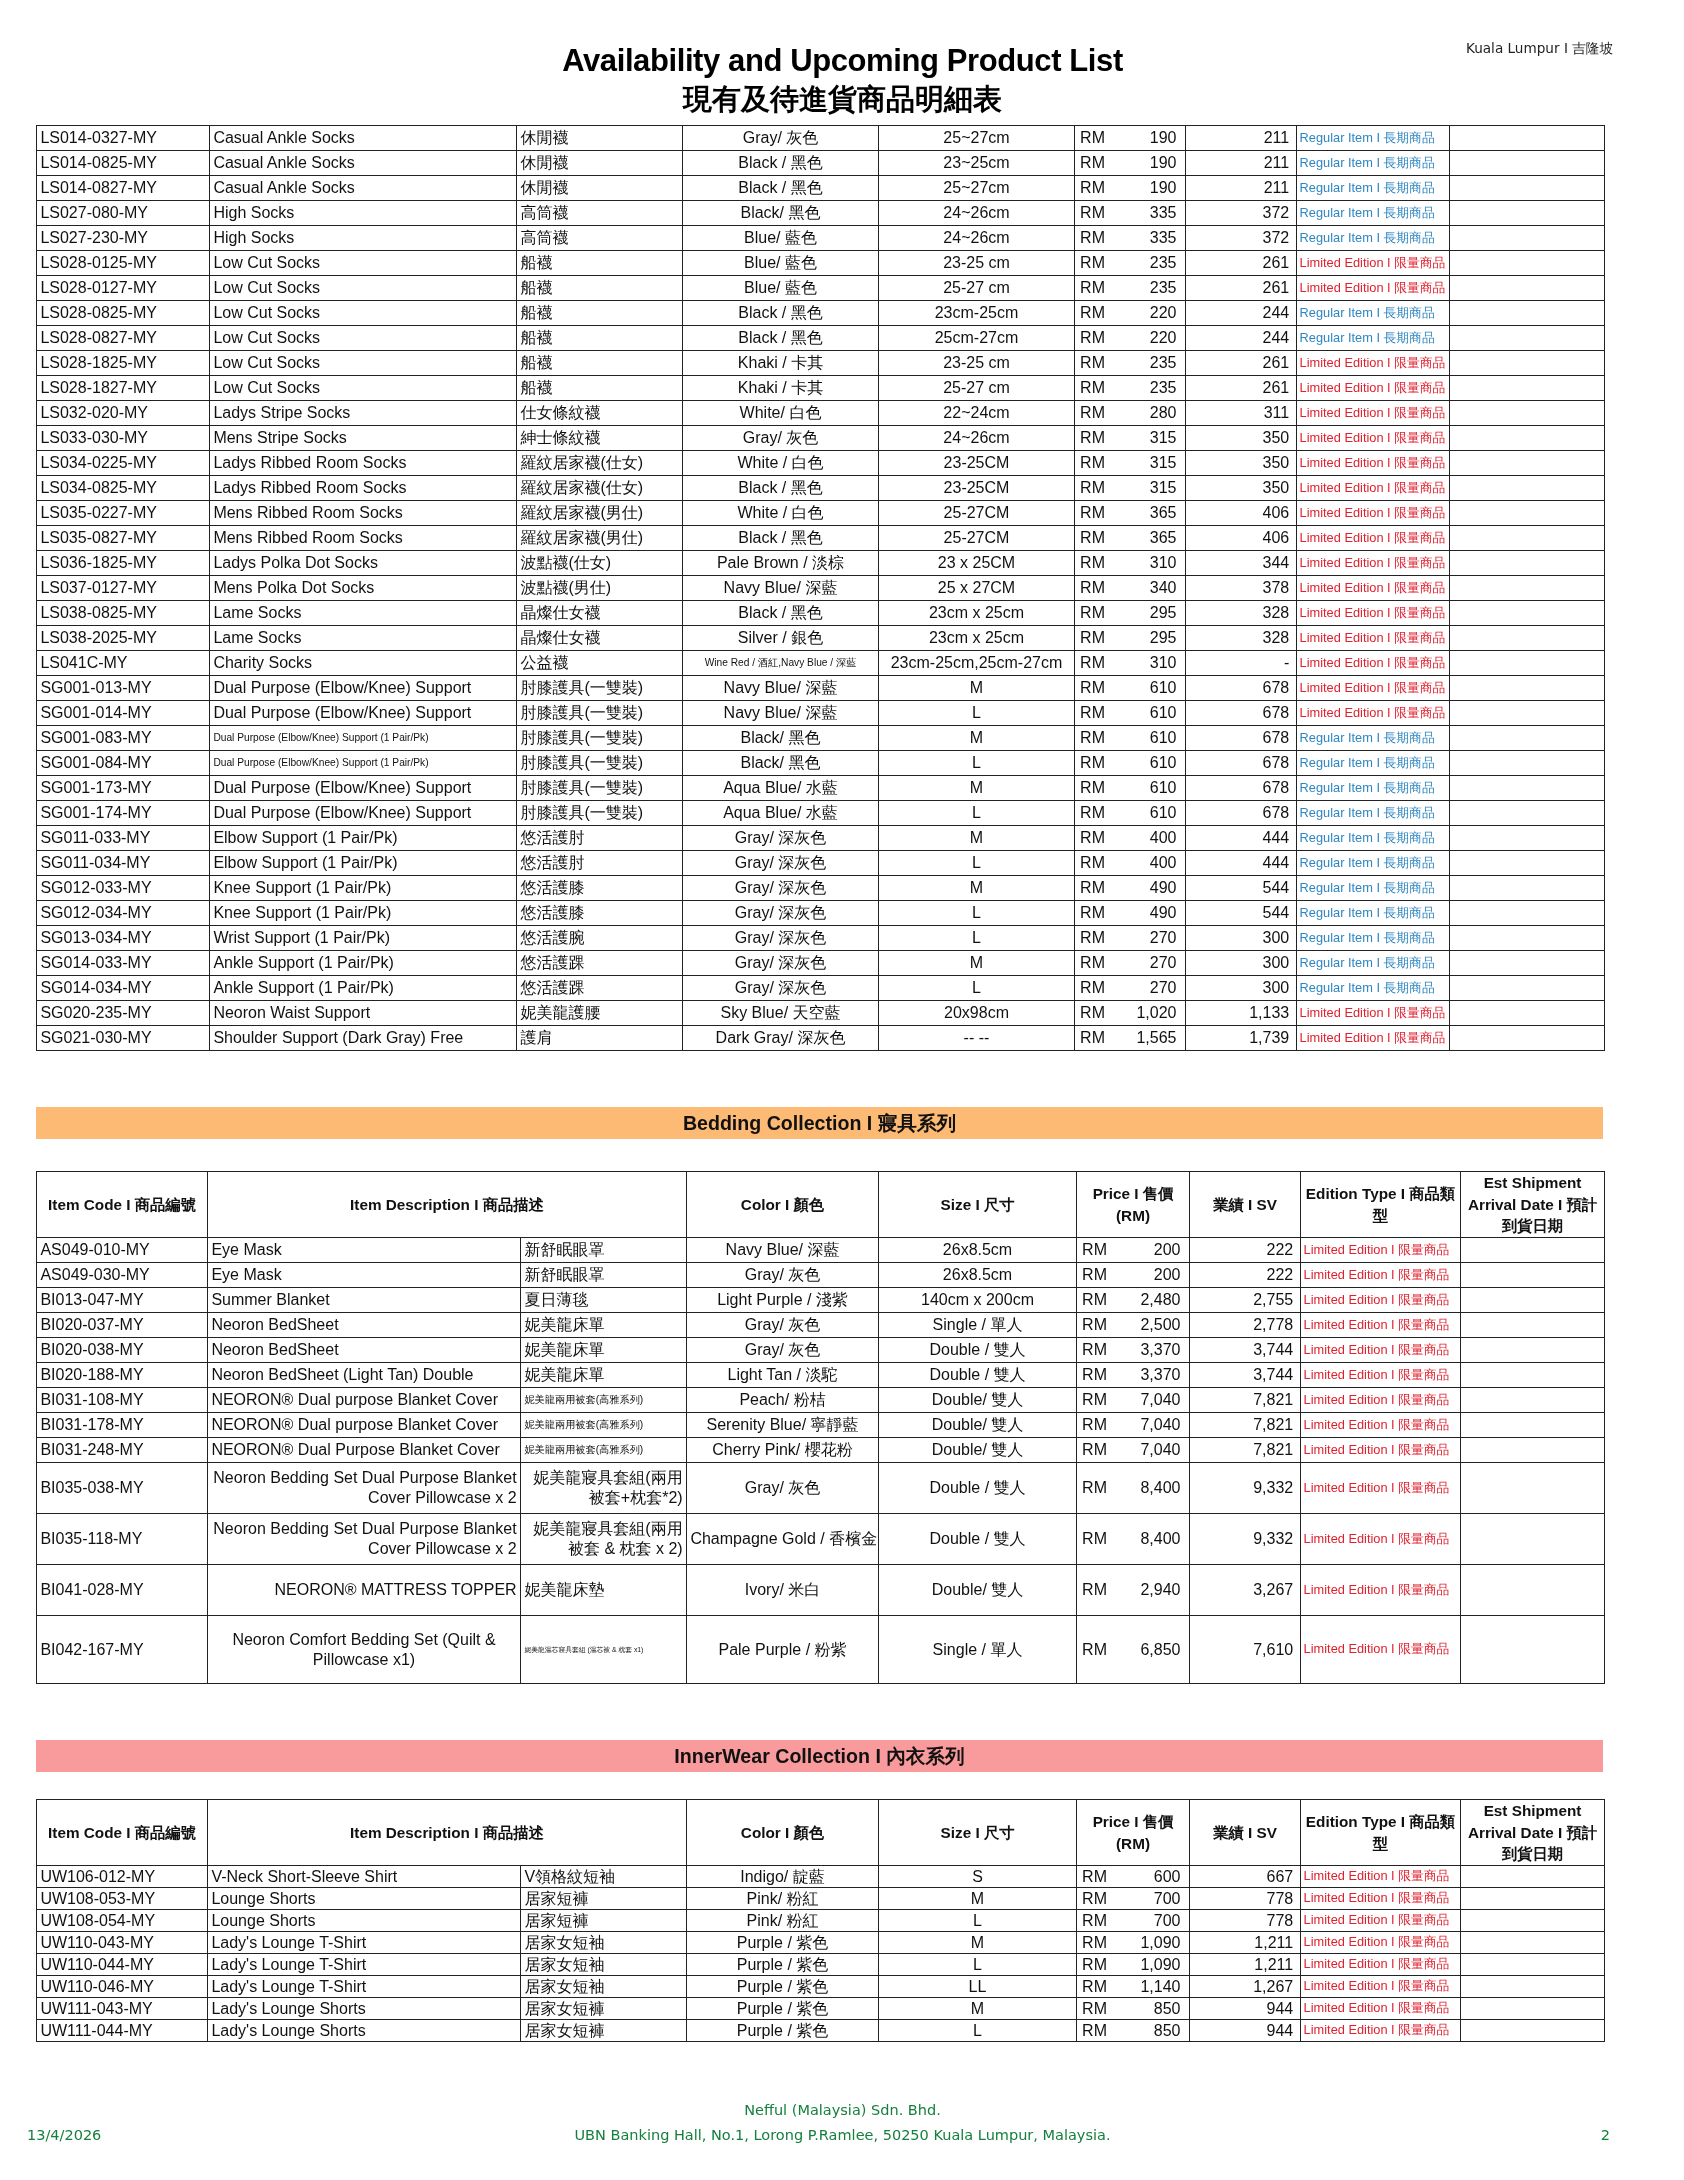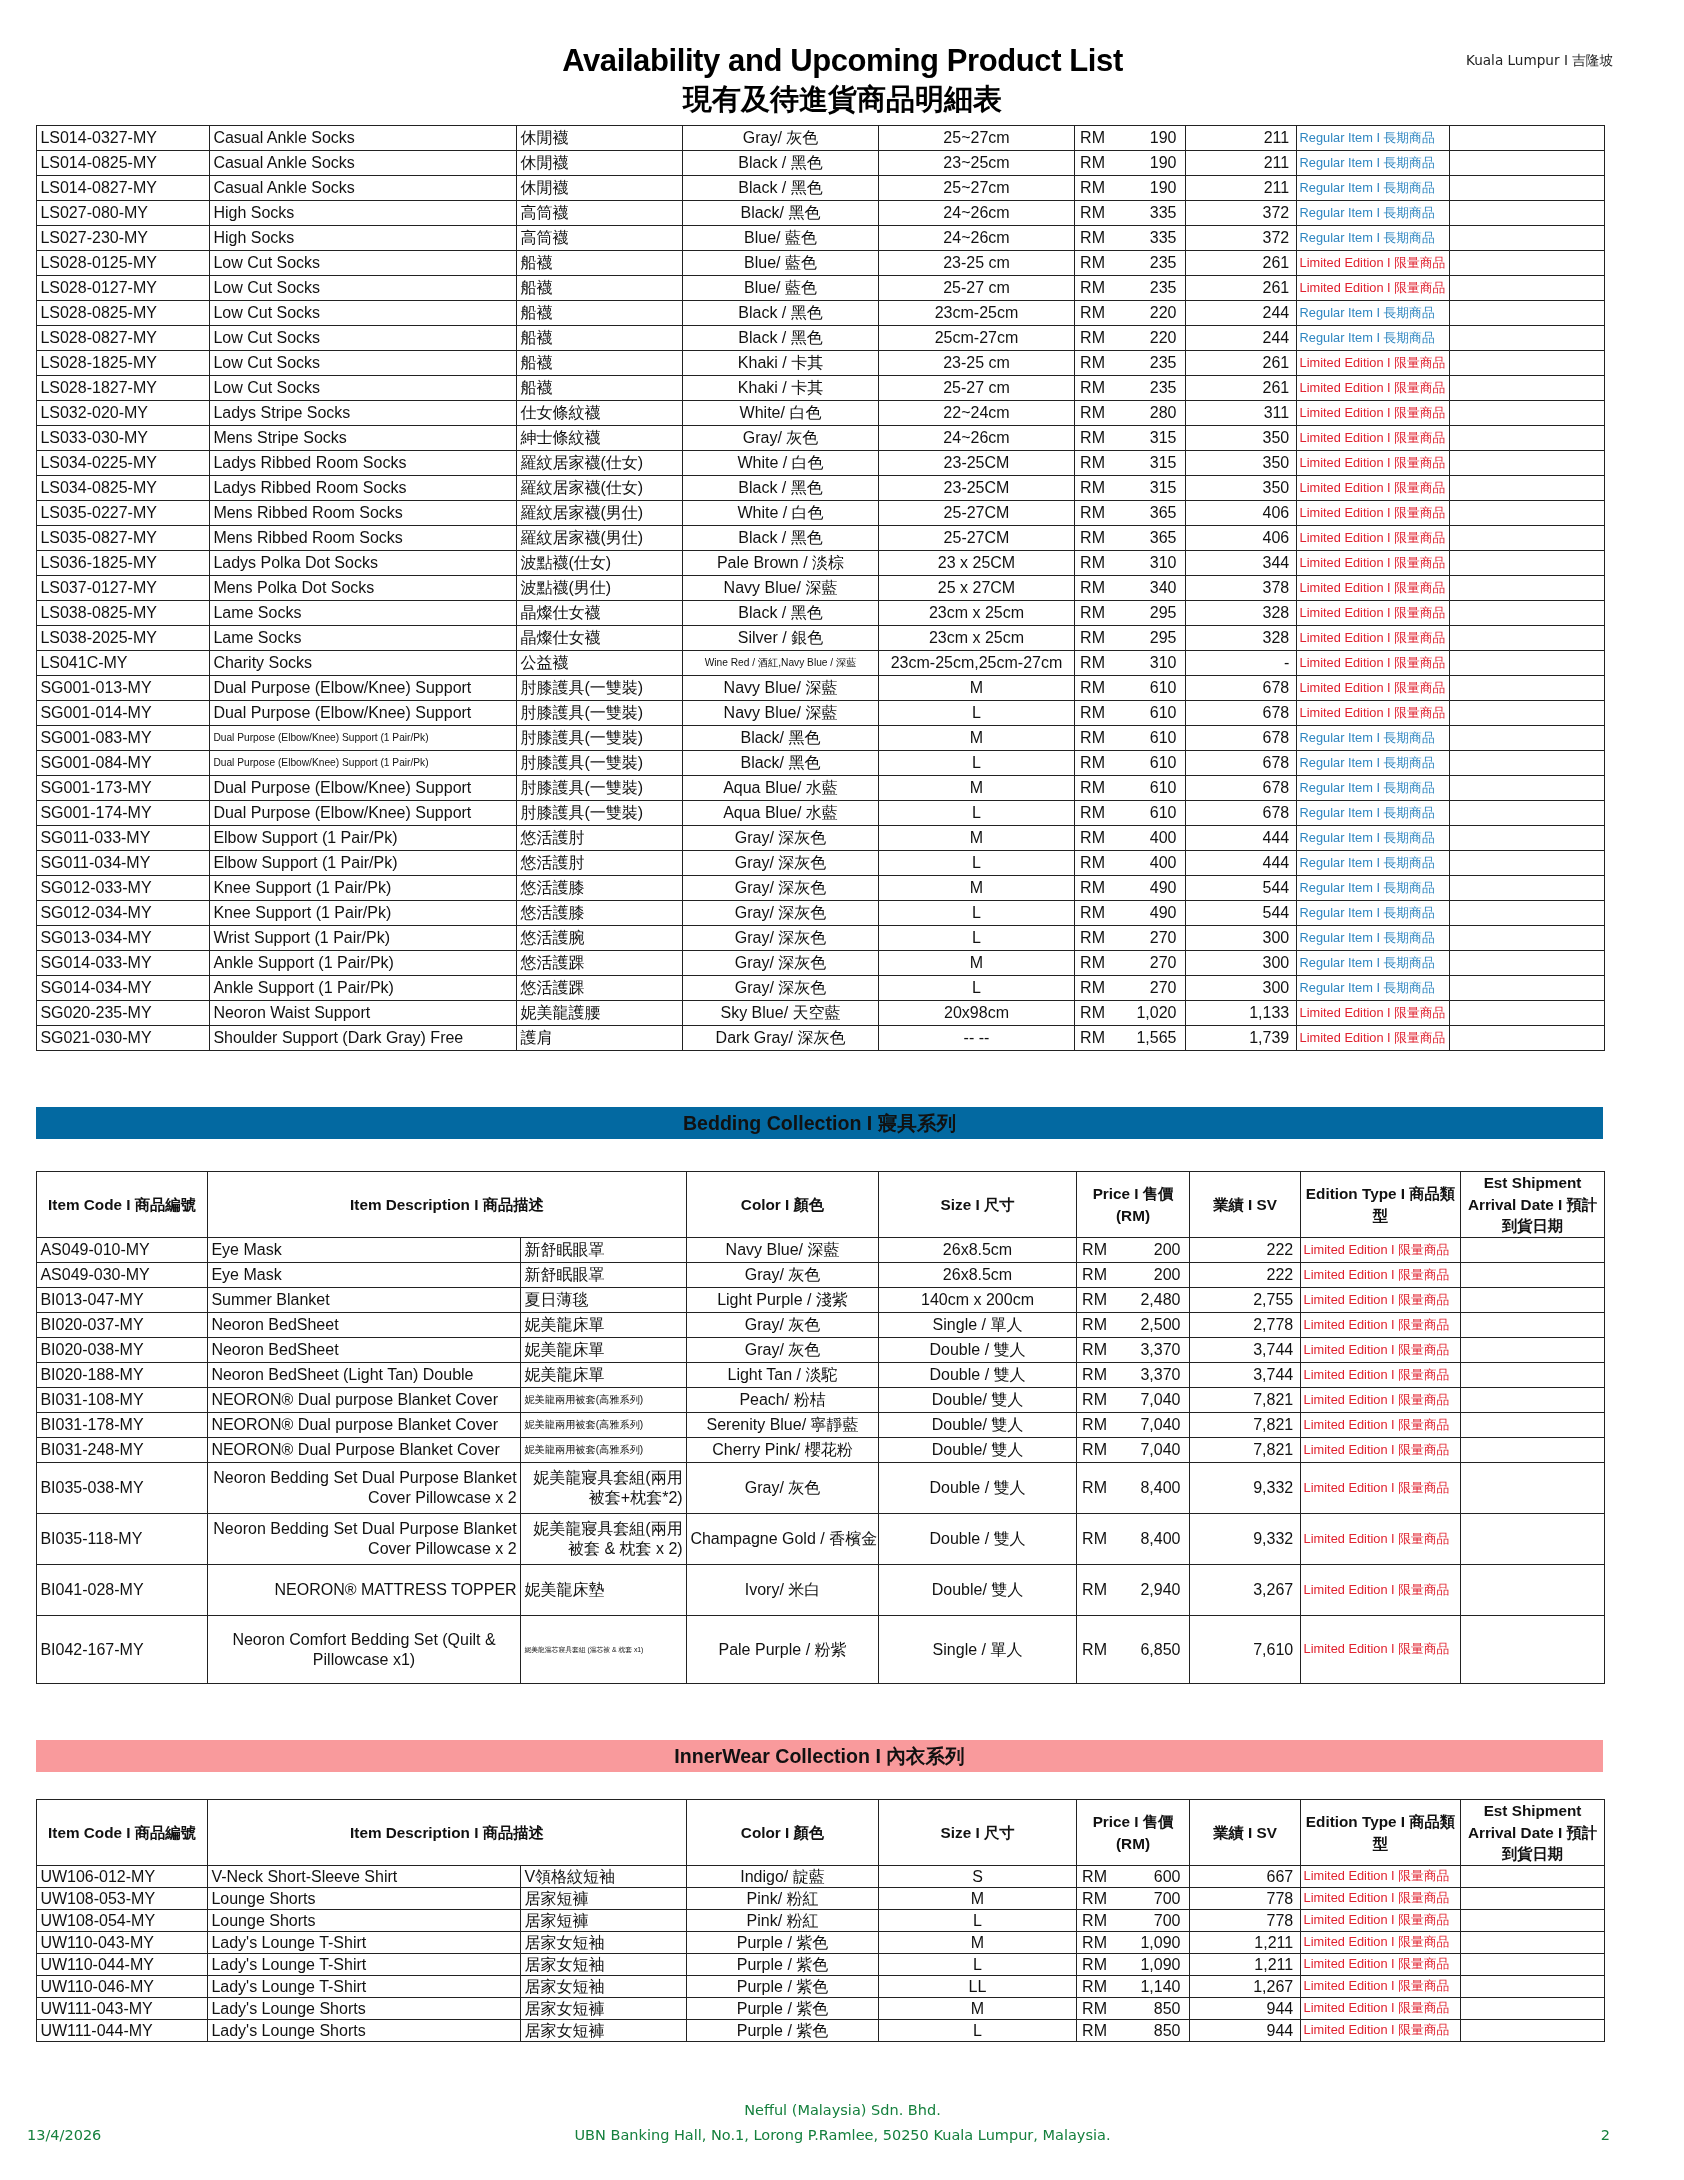--- a/index.html
+++ b/index.html
@@ -1,17 +1,17 @@
 <!DOCTYPE html>
 <html style="font-size:13.6px"><head>
 <meta charset="utf-8">
 <style>
   html, body { margin:0; padding:0; background:#fff; }
   body { width:1685px; height:2181px; position:relative; font-family:"Liberation Sans", sans-serif; color:#111; overflow:hidden; }
-  .location { position:absolute; top:52px; right:72px; font-family:"DejaVu Sans", sans-serif; font-size:13.6px; color:#222; }
+  .location { position:absolute; top:40px; right:72px; font-family:"DejaVu Sans", sans-serif; font-size:13.6px; color:#222; }
   .title { position:absolute; left:0; width:1685px; text-align:center; font-weight:bold; color:#000; }
   .title.en { top:43px; font-size:31px; letter-spacing:-0.4px; }
   .title.zh { top:80px; font-size:29px; font-family:"DejaVu Sans", sans-serif; }
   table { position:absolute; left:36px; border-collapse:collapse; table-layout:fixed; width:1567px; }
   td, th { border:1.7px solid #222; padding:0 3.4px; font-size:16px; white-space:nowrap; overflow:hidden; vertical-align:middle; line-height:1.1; }
   th { font-weight:bold; font-size:15.3px; text-align:center; white-space:normal; line-height:1.4; }
   #t1 { top:125px; }
   #t1 tr { height:25px; }
   #t2 { top:1171px; }
   #t2 tr.h { height:66px; }
@@ -26,21 +26,21 @@
   .price { border-left:none; text-align:right; padding-right:8.5px; }
   .sv { text-align:right; padding-right:6.8px; }
   .ed { font-size:12.8px; padding-left:2.6px; }
   .ed.regular { color:#2e86c1; }
   .ed.limited { color:#e0202e; }
   .small { font-size:10.2px; }
   .tiny { font-size:6.8px; }
   .wrap { white-space:normal; line-height:1.25;text-align:right; }
   .wrapc { white-space:normal; line-height:1.25; text-align:center; }
   .banner { position:absolute; left:36px; width:1567px; height:32px; text-align:center; font-weight:bold; font-size:19.6px; line-height:32px; color:#111; }
-  .banner.bedding { top:1107px; background:#0369a1; }
+  .banner.bedding { top:1107px; background:#fdba74; }
   .banner.inner { top:1740px; background:#f99a9c; }
   .footer { position:absolute; font-family:"DejaVu Sans", sans-serif; font-size:14.5px; color:#15803d; }
   .footer.company { top:2102px; left:0; width:1685px; text-align:center; }
   .footer.addr { top:2127px; left:0; width:1685px; text-align:center; }
   .footer.date { top:2127px; left:27px; }
   .footer.page { top:2127px; right:75px; }
 </style>
 </head>
 <body>
 

